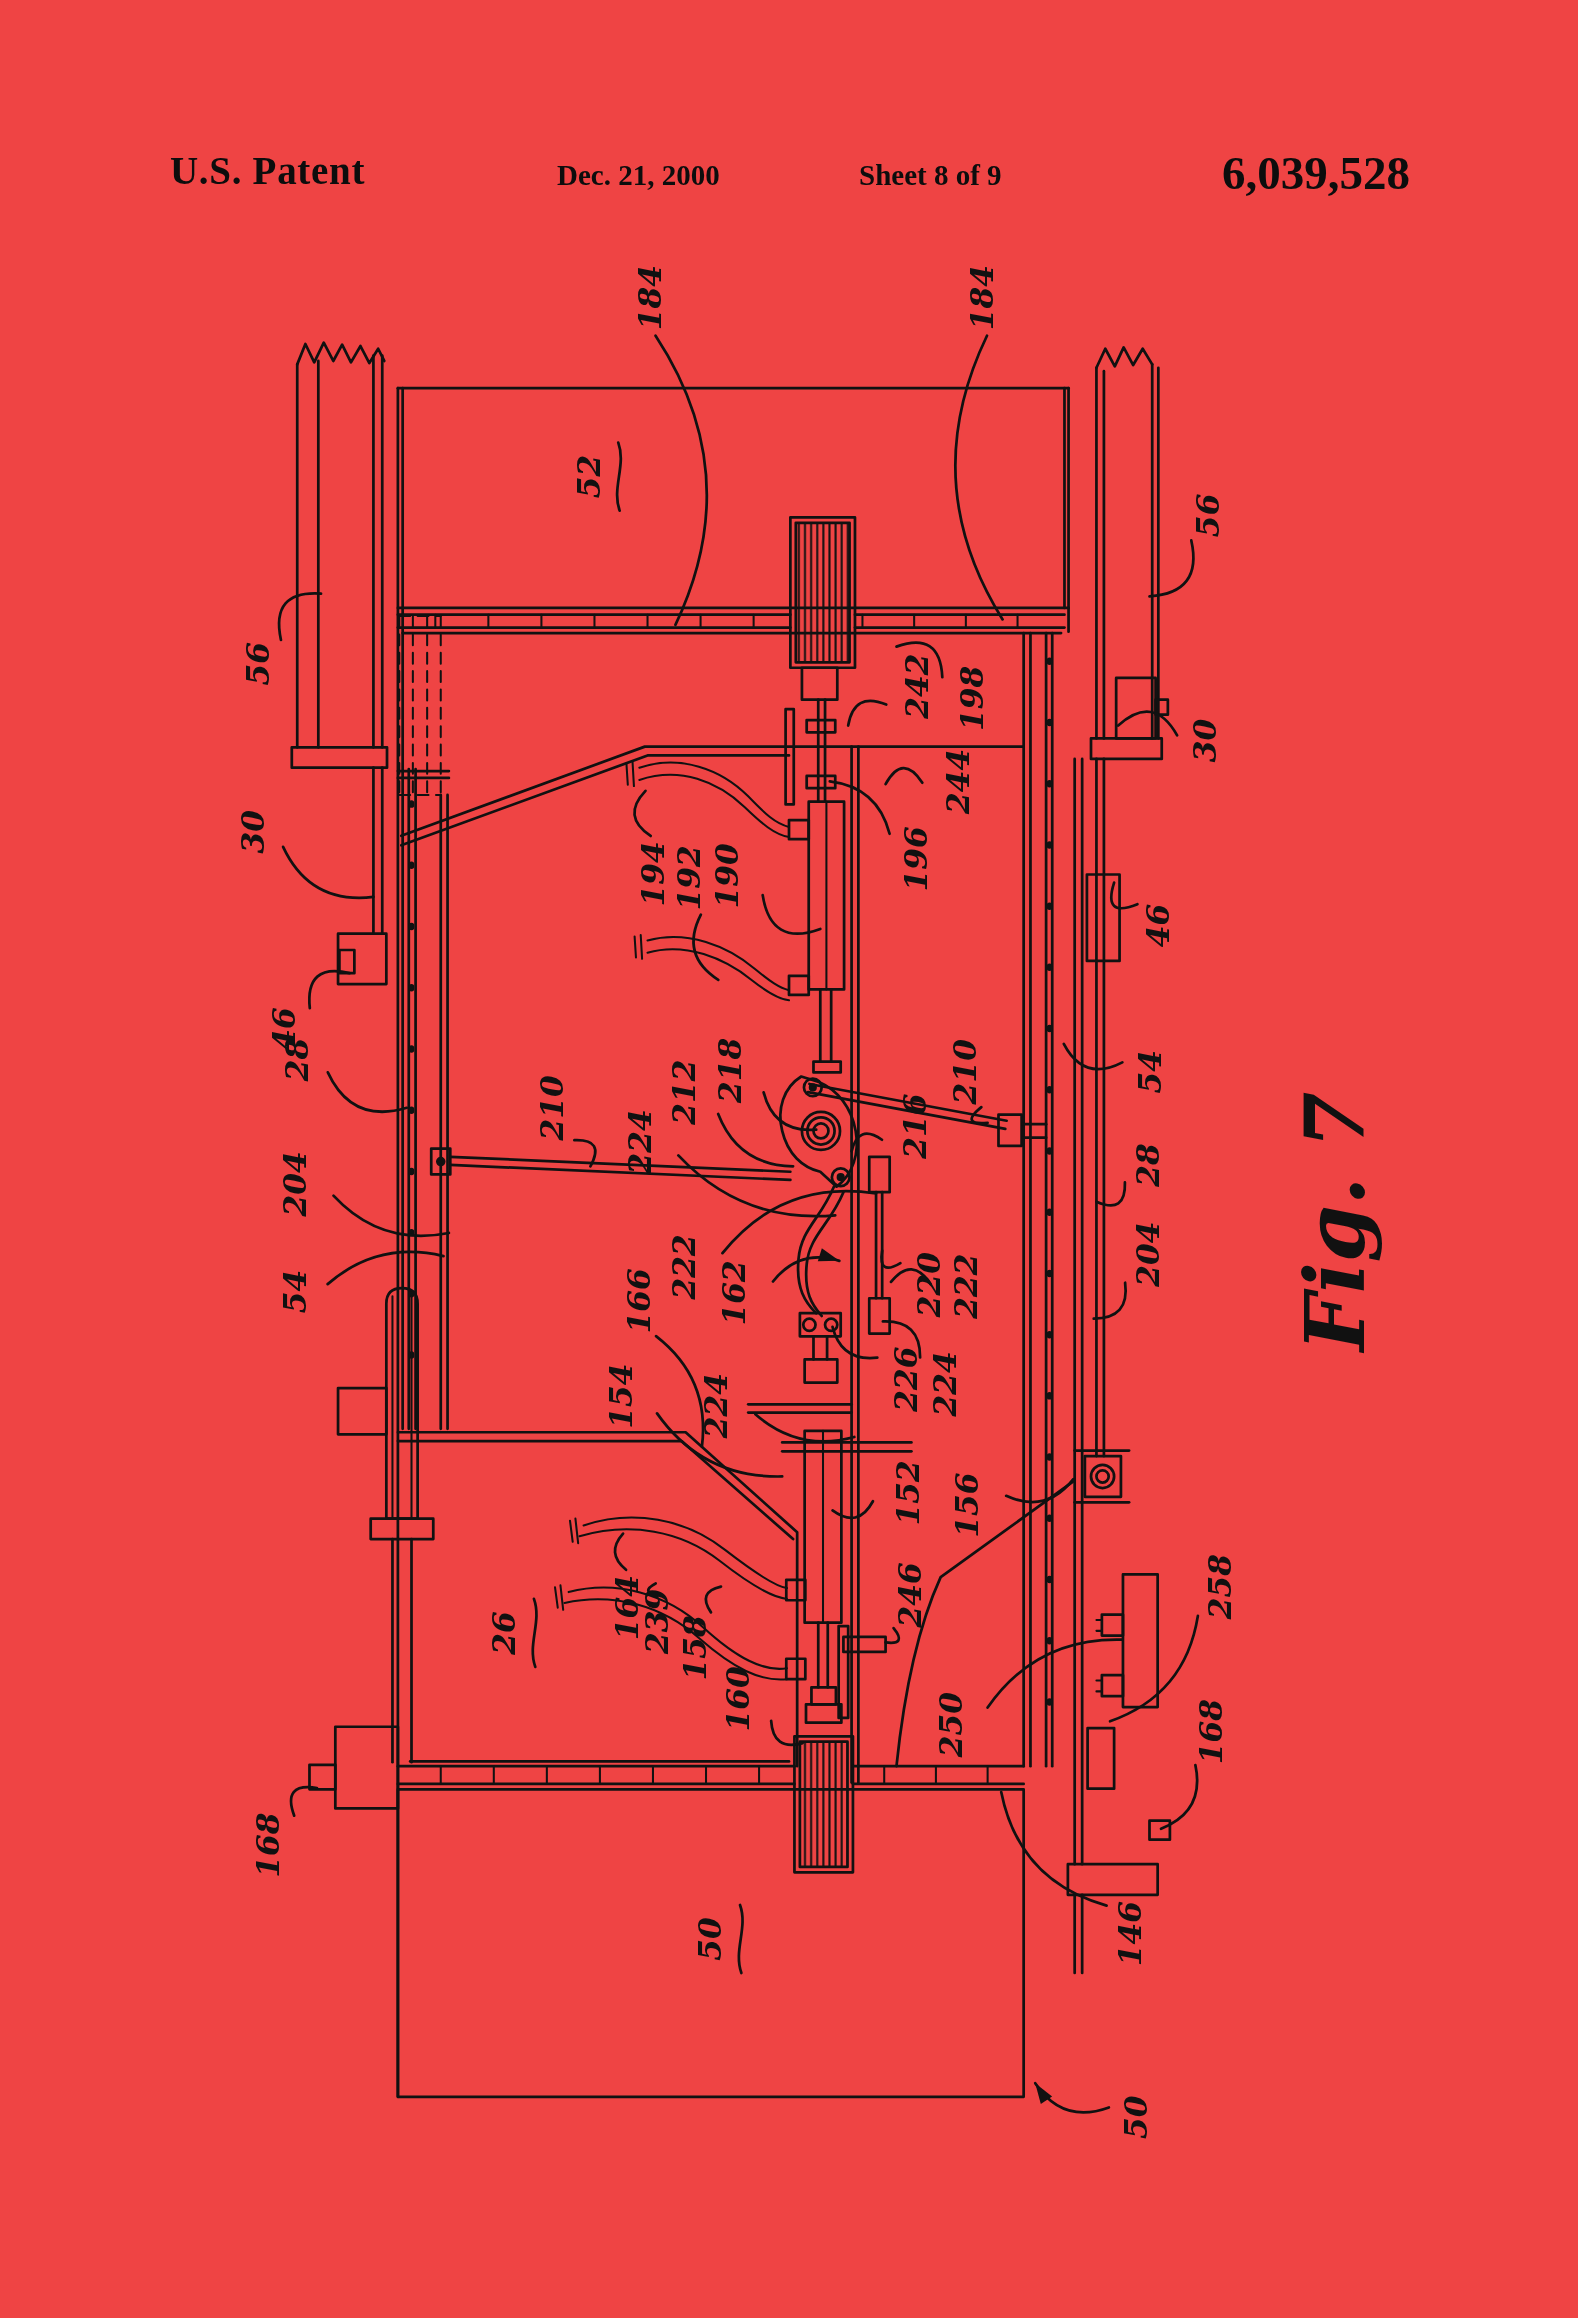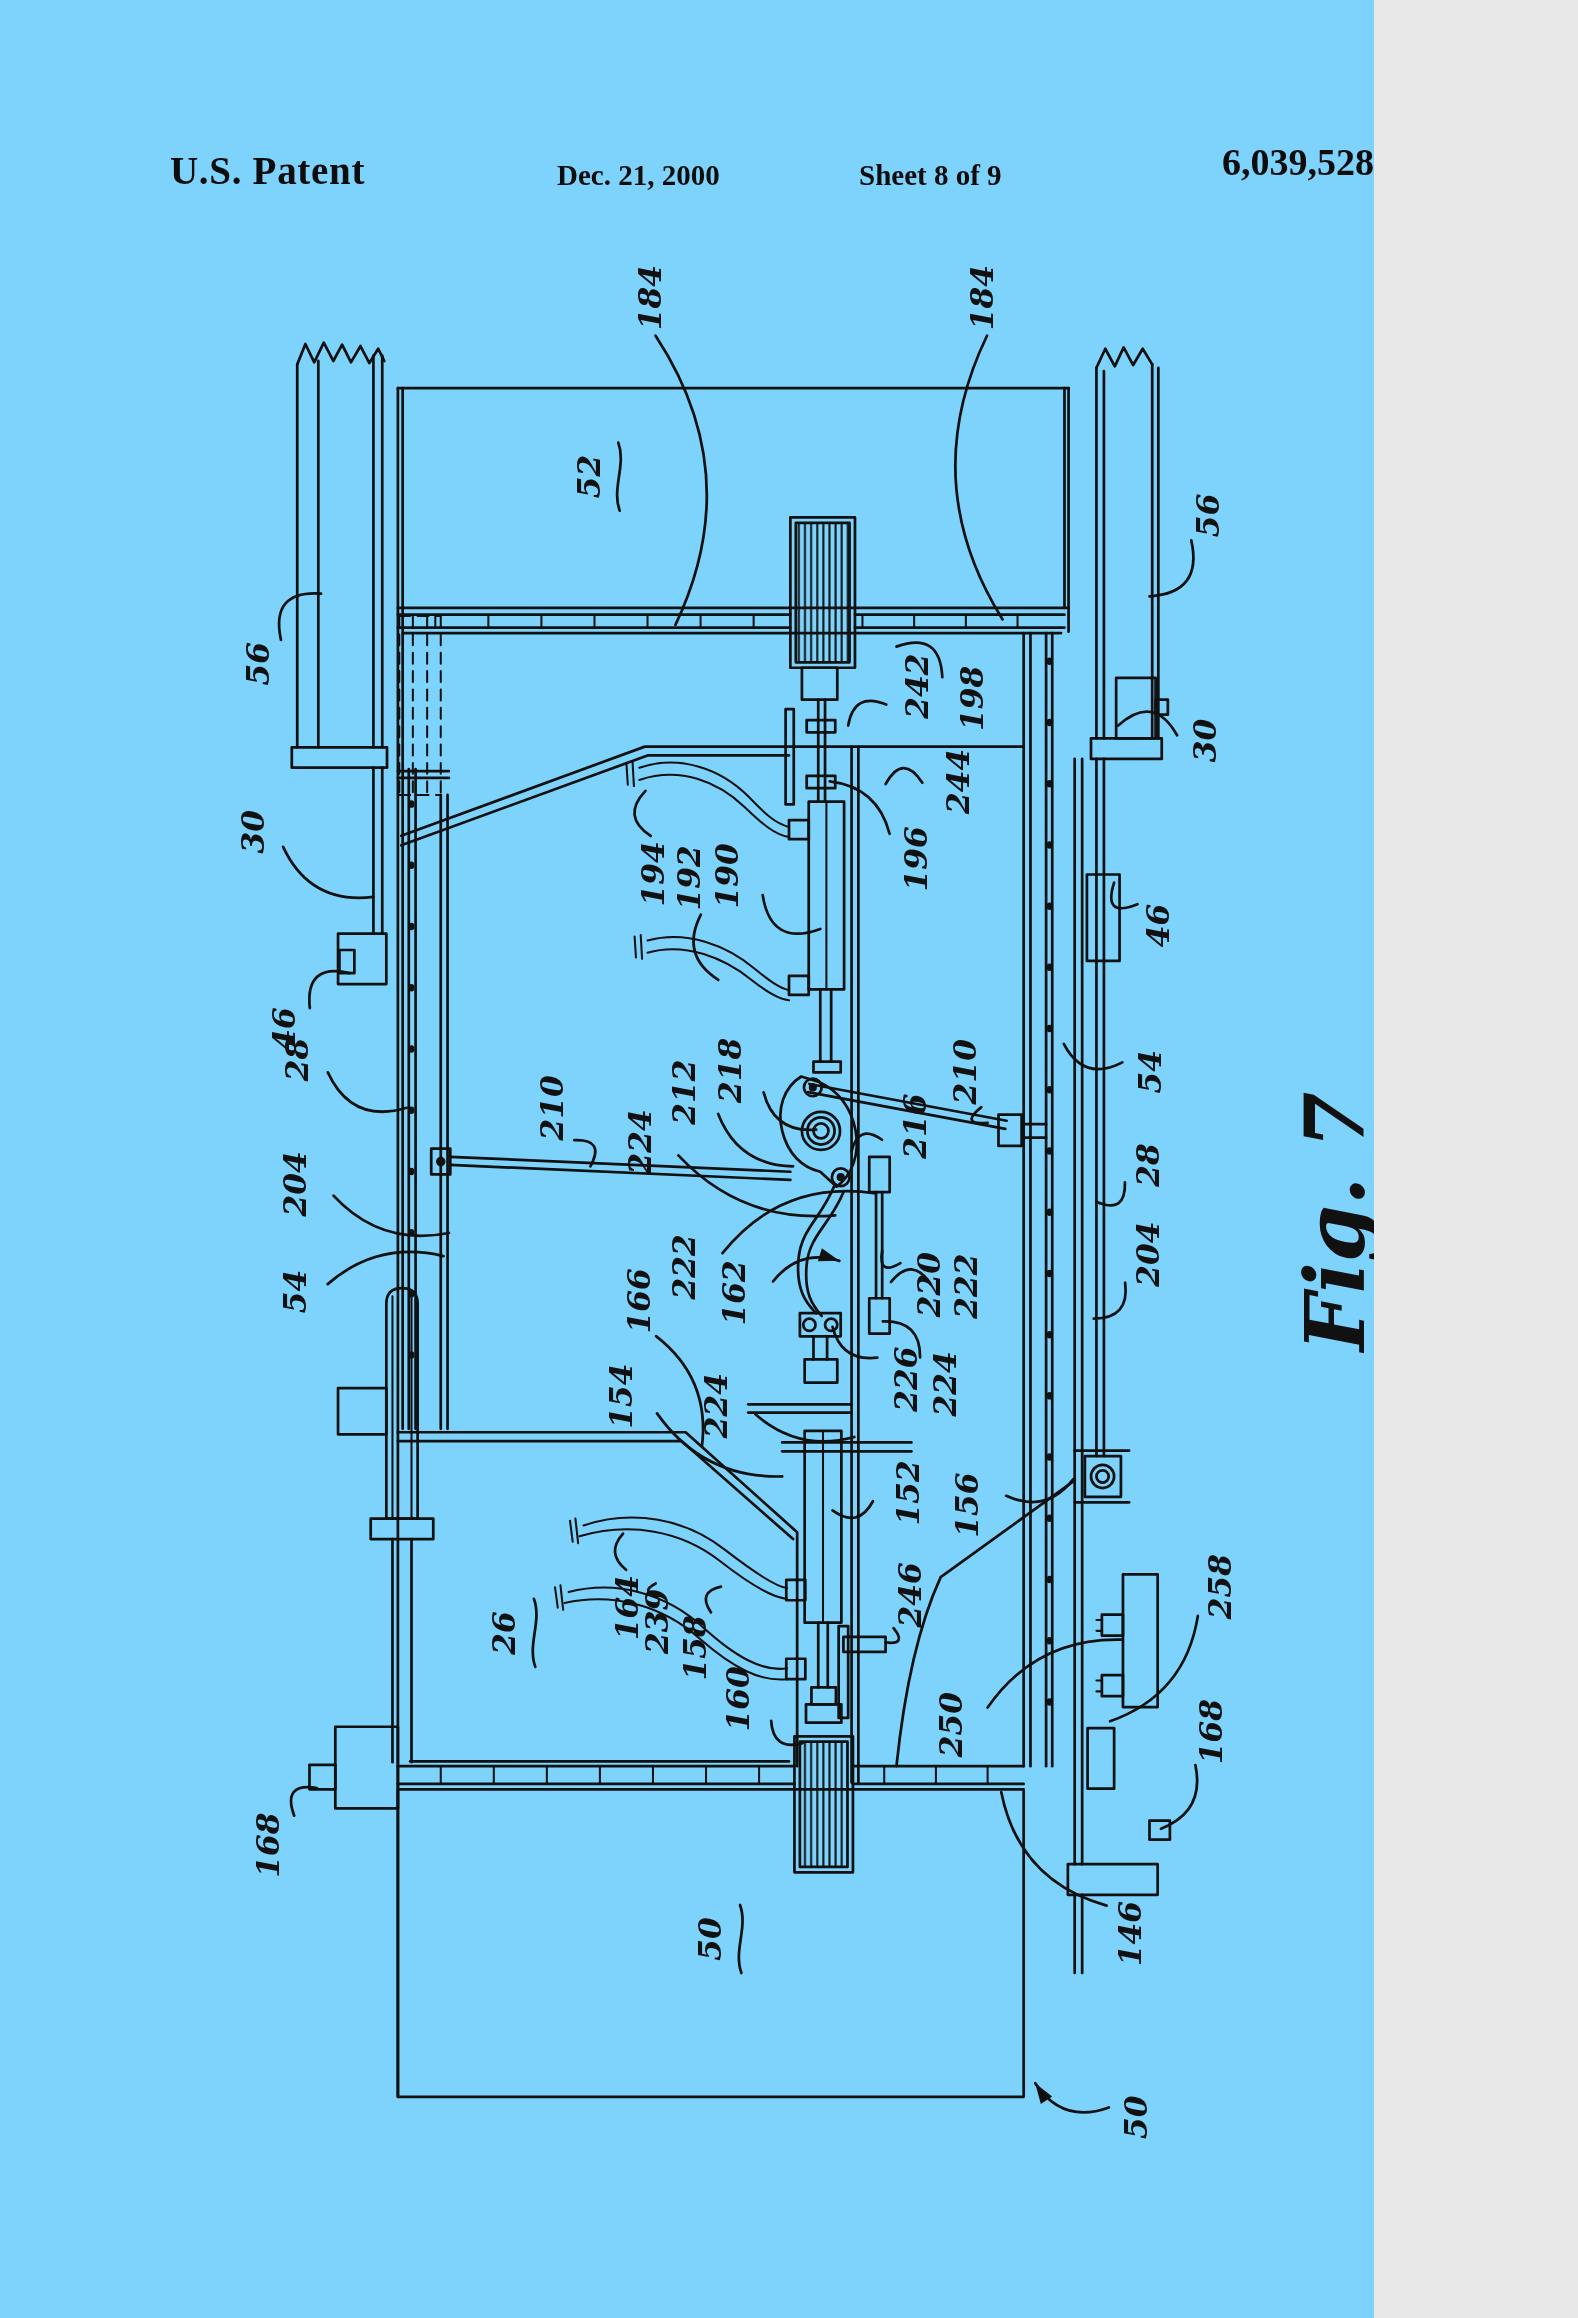--- a/index.html
+++ b/index.html
@@ -1,22 +1,22 @@
 <!DOCTYPE html>
 <html style="font-size:11px"><head>
 <meta charset="utf-8">
 <style>
   html,body{margin:0;padding:0;background:#e8e8e8;}
-  #page{position:relative;width:1374px;height:2319px;background:#7dd3fc;overflow:hidden;
+  #page{position:relative;width:1578px;height:2319px;background:#ef4444;overflow:hidden;
         font-family:"Liberation Serif", serif;}
   .hdr{position:absolute;color:#0d0d0d;white-space:nowrap;}
   #h-patent{left:170px;top:148px;font-size:39px;font-weight:bold;letter-spacing:0.7px;}
   #h-date{left:557px;top:159px;font-size:29px;font-weight:bold;}
   #h-sheet{left:859px;top:159px;font-size:29px;font-weight:bold;}
-  #h-number{left:1222px;top:140px;font-size:38px;font-weight:bold;}
+  #h-number{left:1222px;top:146px;font-size:47px;font-weight:bold;}
   svg{position:absolute;left:0;top:0;}
   .ink{stroke:#111111;stroke-width:4;fill:none;stroke-linejoin:round;stroke-linecap:round;}
   .thin{stroke-width:3;}
   .leader{stroke:#111111;stroke-width:4;fill:none;stroke-linecap:round;}
   .ref{font:italic 600 46px "DejaVu Serif", serif;fill:#111111;}
   .fig{font:italic 700 120px "DejaVu Serif", serif;fill:#111111;}
   .dash{stroke-dasharray:16 11;}
   .dots{stroke-dasharray:3 87;stroke-width:8;}
 </style>
 </head>

